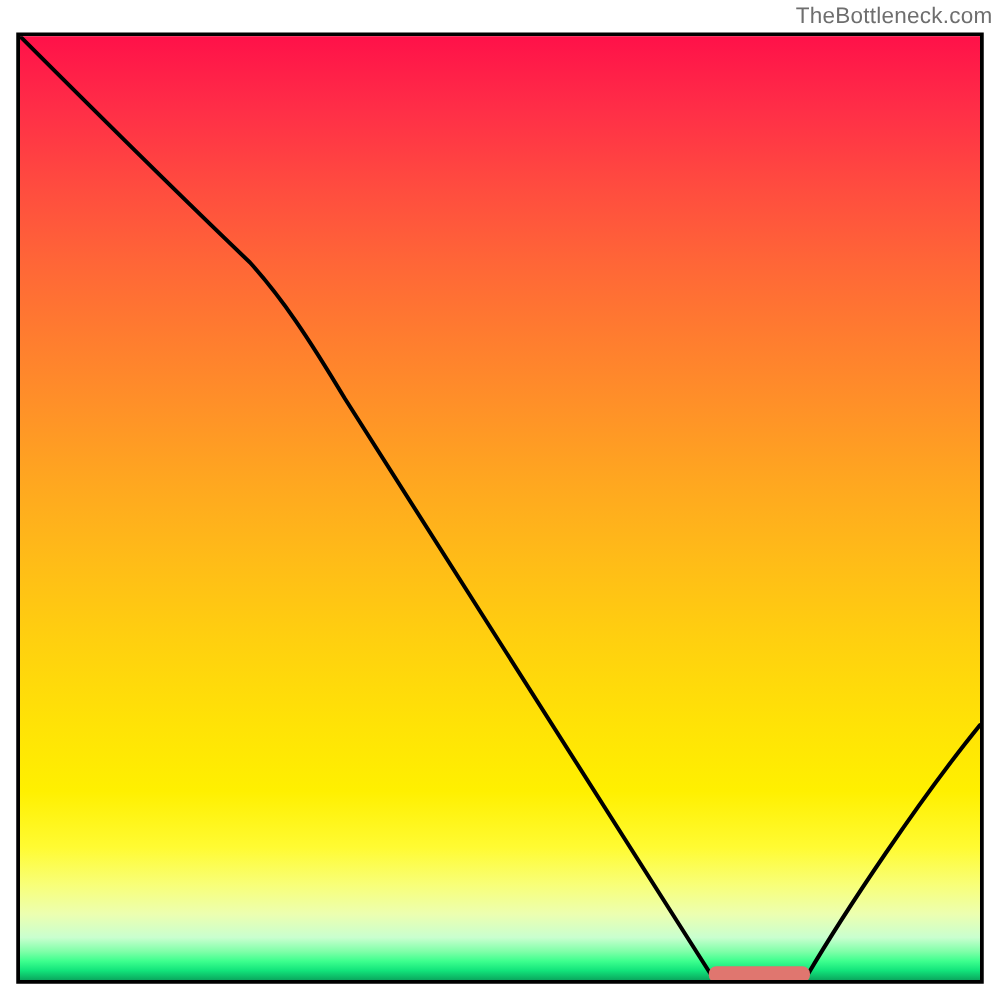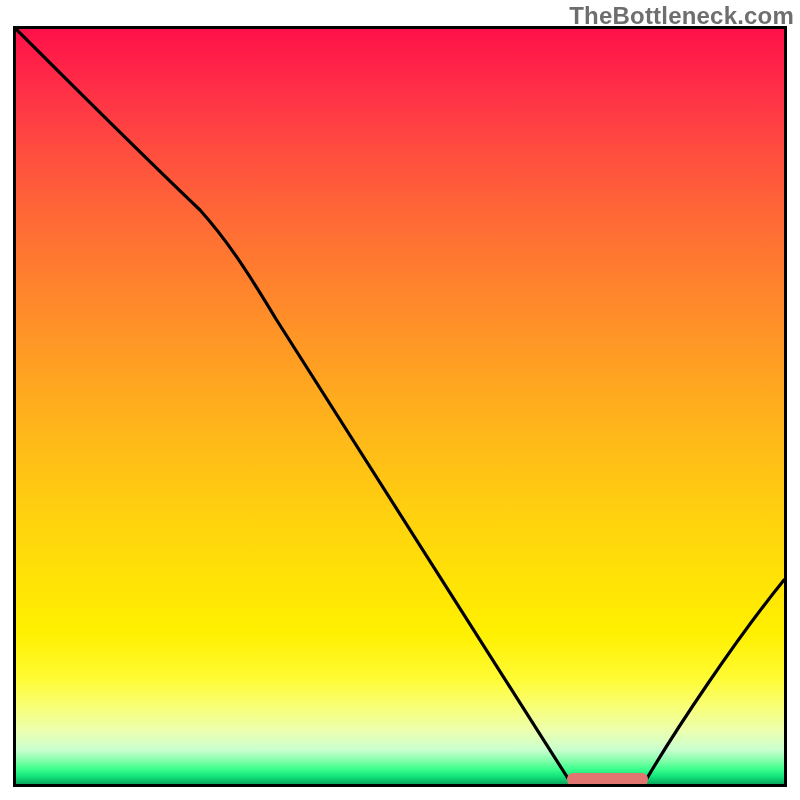--- a/index.html
+++ b/index.html
@@ -12,22 +12,22 @@
   }
   .chart-wrap {
     position: relative;
     width: 800px;
     height: 800px;
   }
   .watermark {
     position: absolute;
     top: 2px;
     right: 6px;
-    font-size: 24px;
-    font-weight: 700;
+    font-size: 18px;
+    font-weight: 400;
     color: #6e6e6e;
     letter-spacing: 0.2px;
   }
   .plot-outer {
     position: absolute;
     left: 13px;
     top: 26px;
     width: 774px;
     height: 761px;
     box-sizing: border-box;

